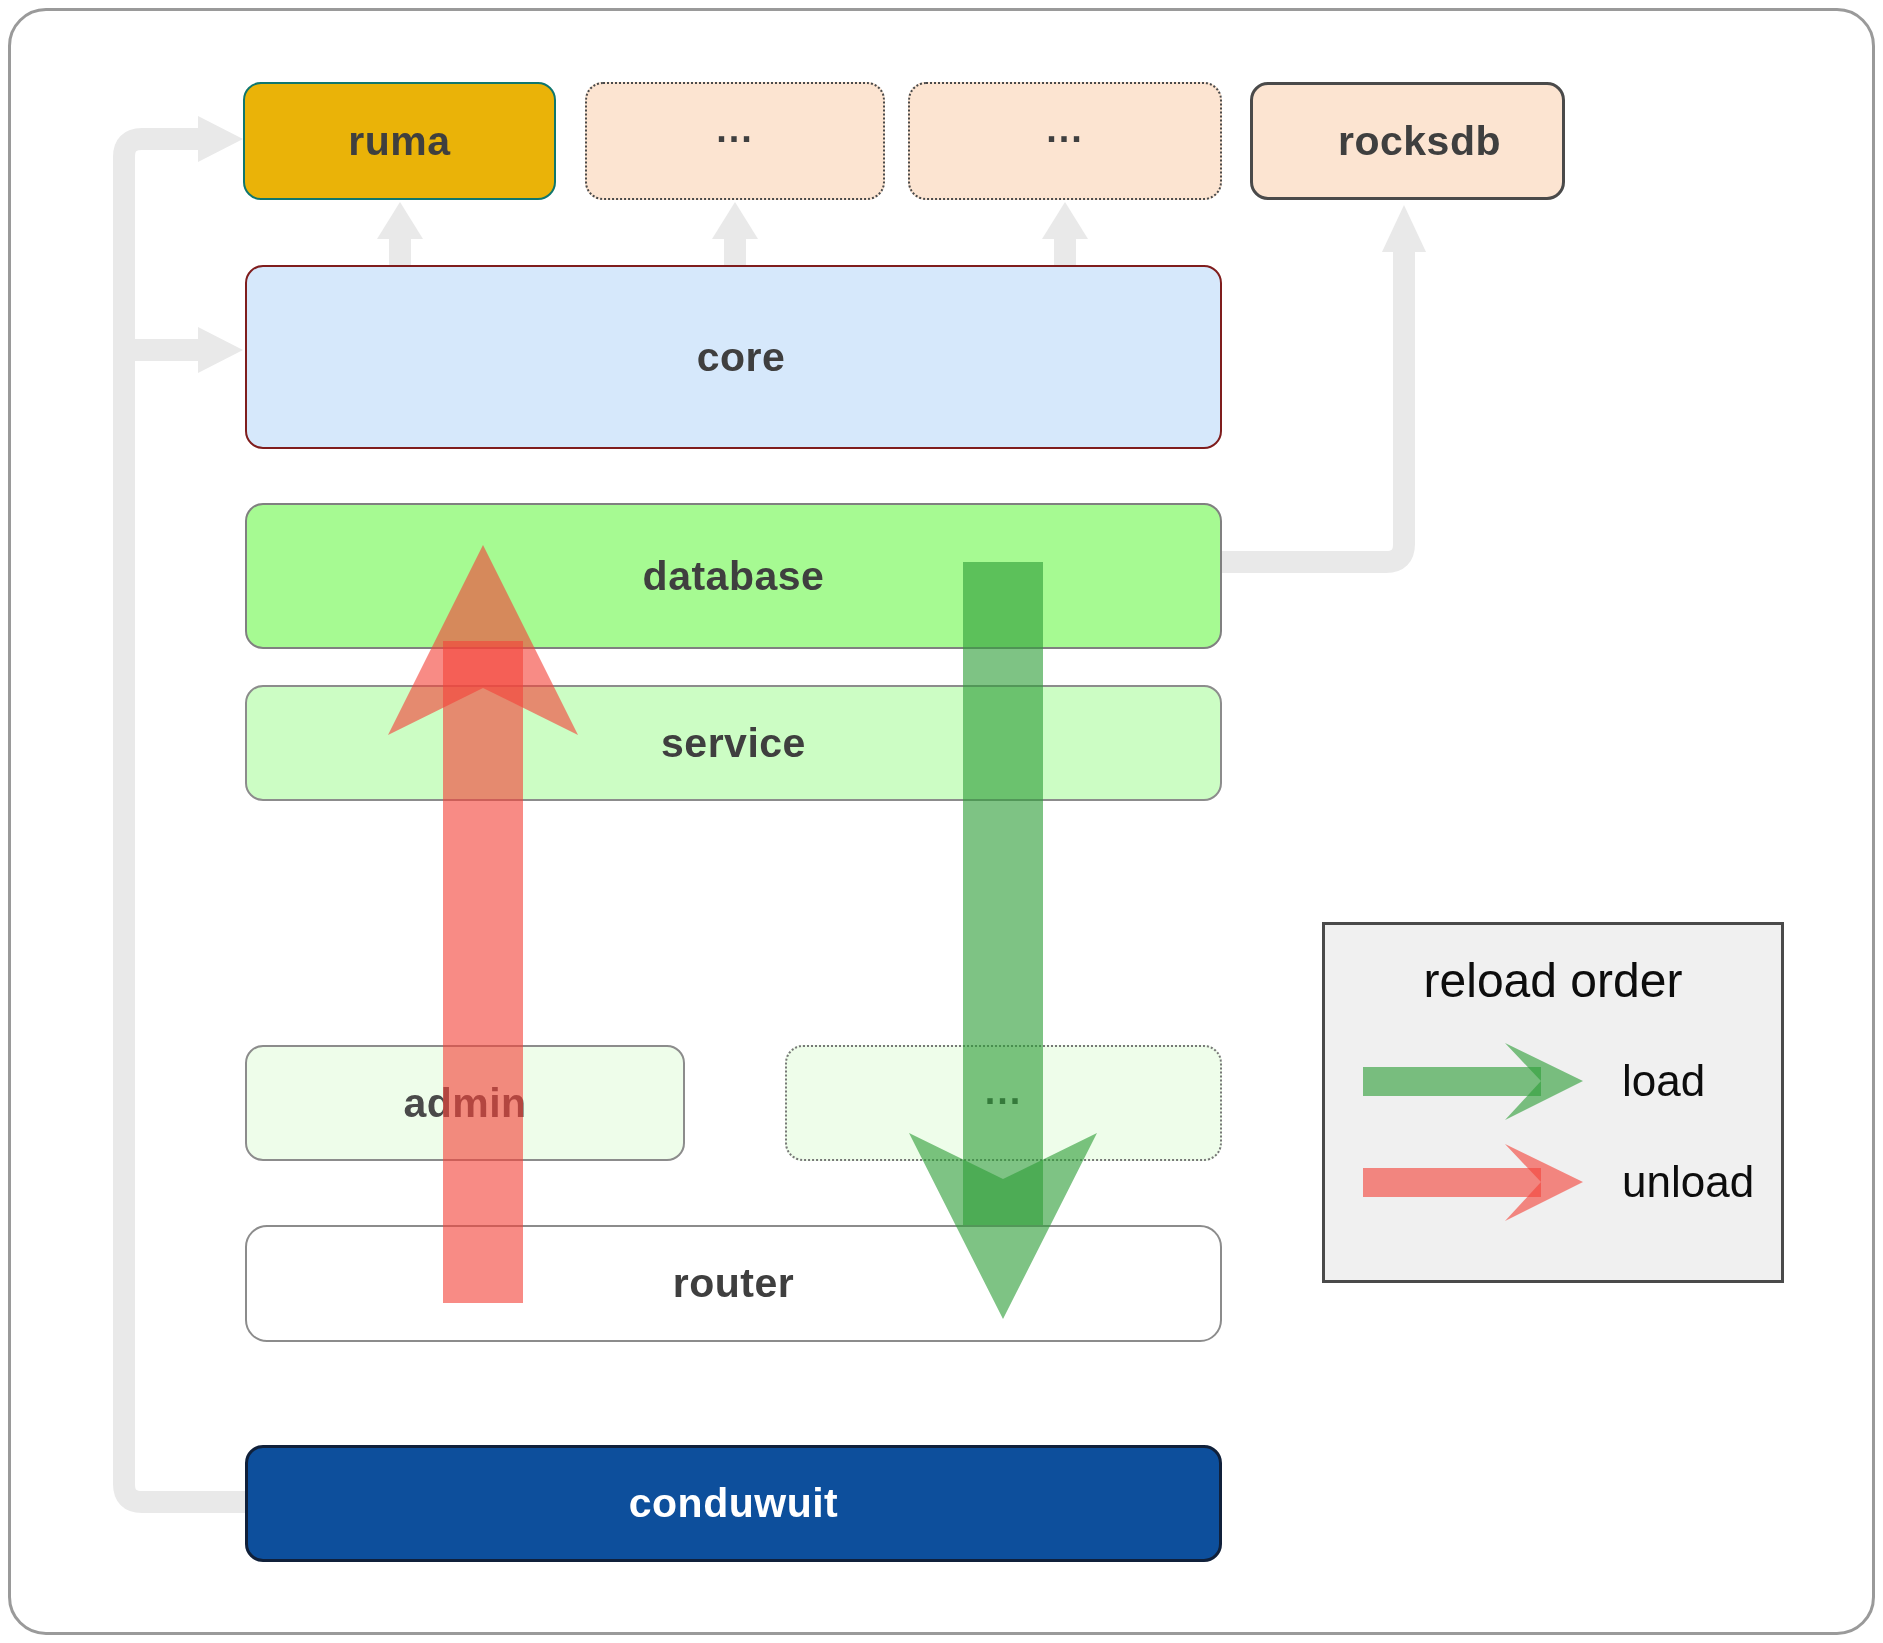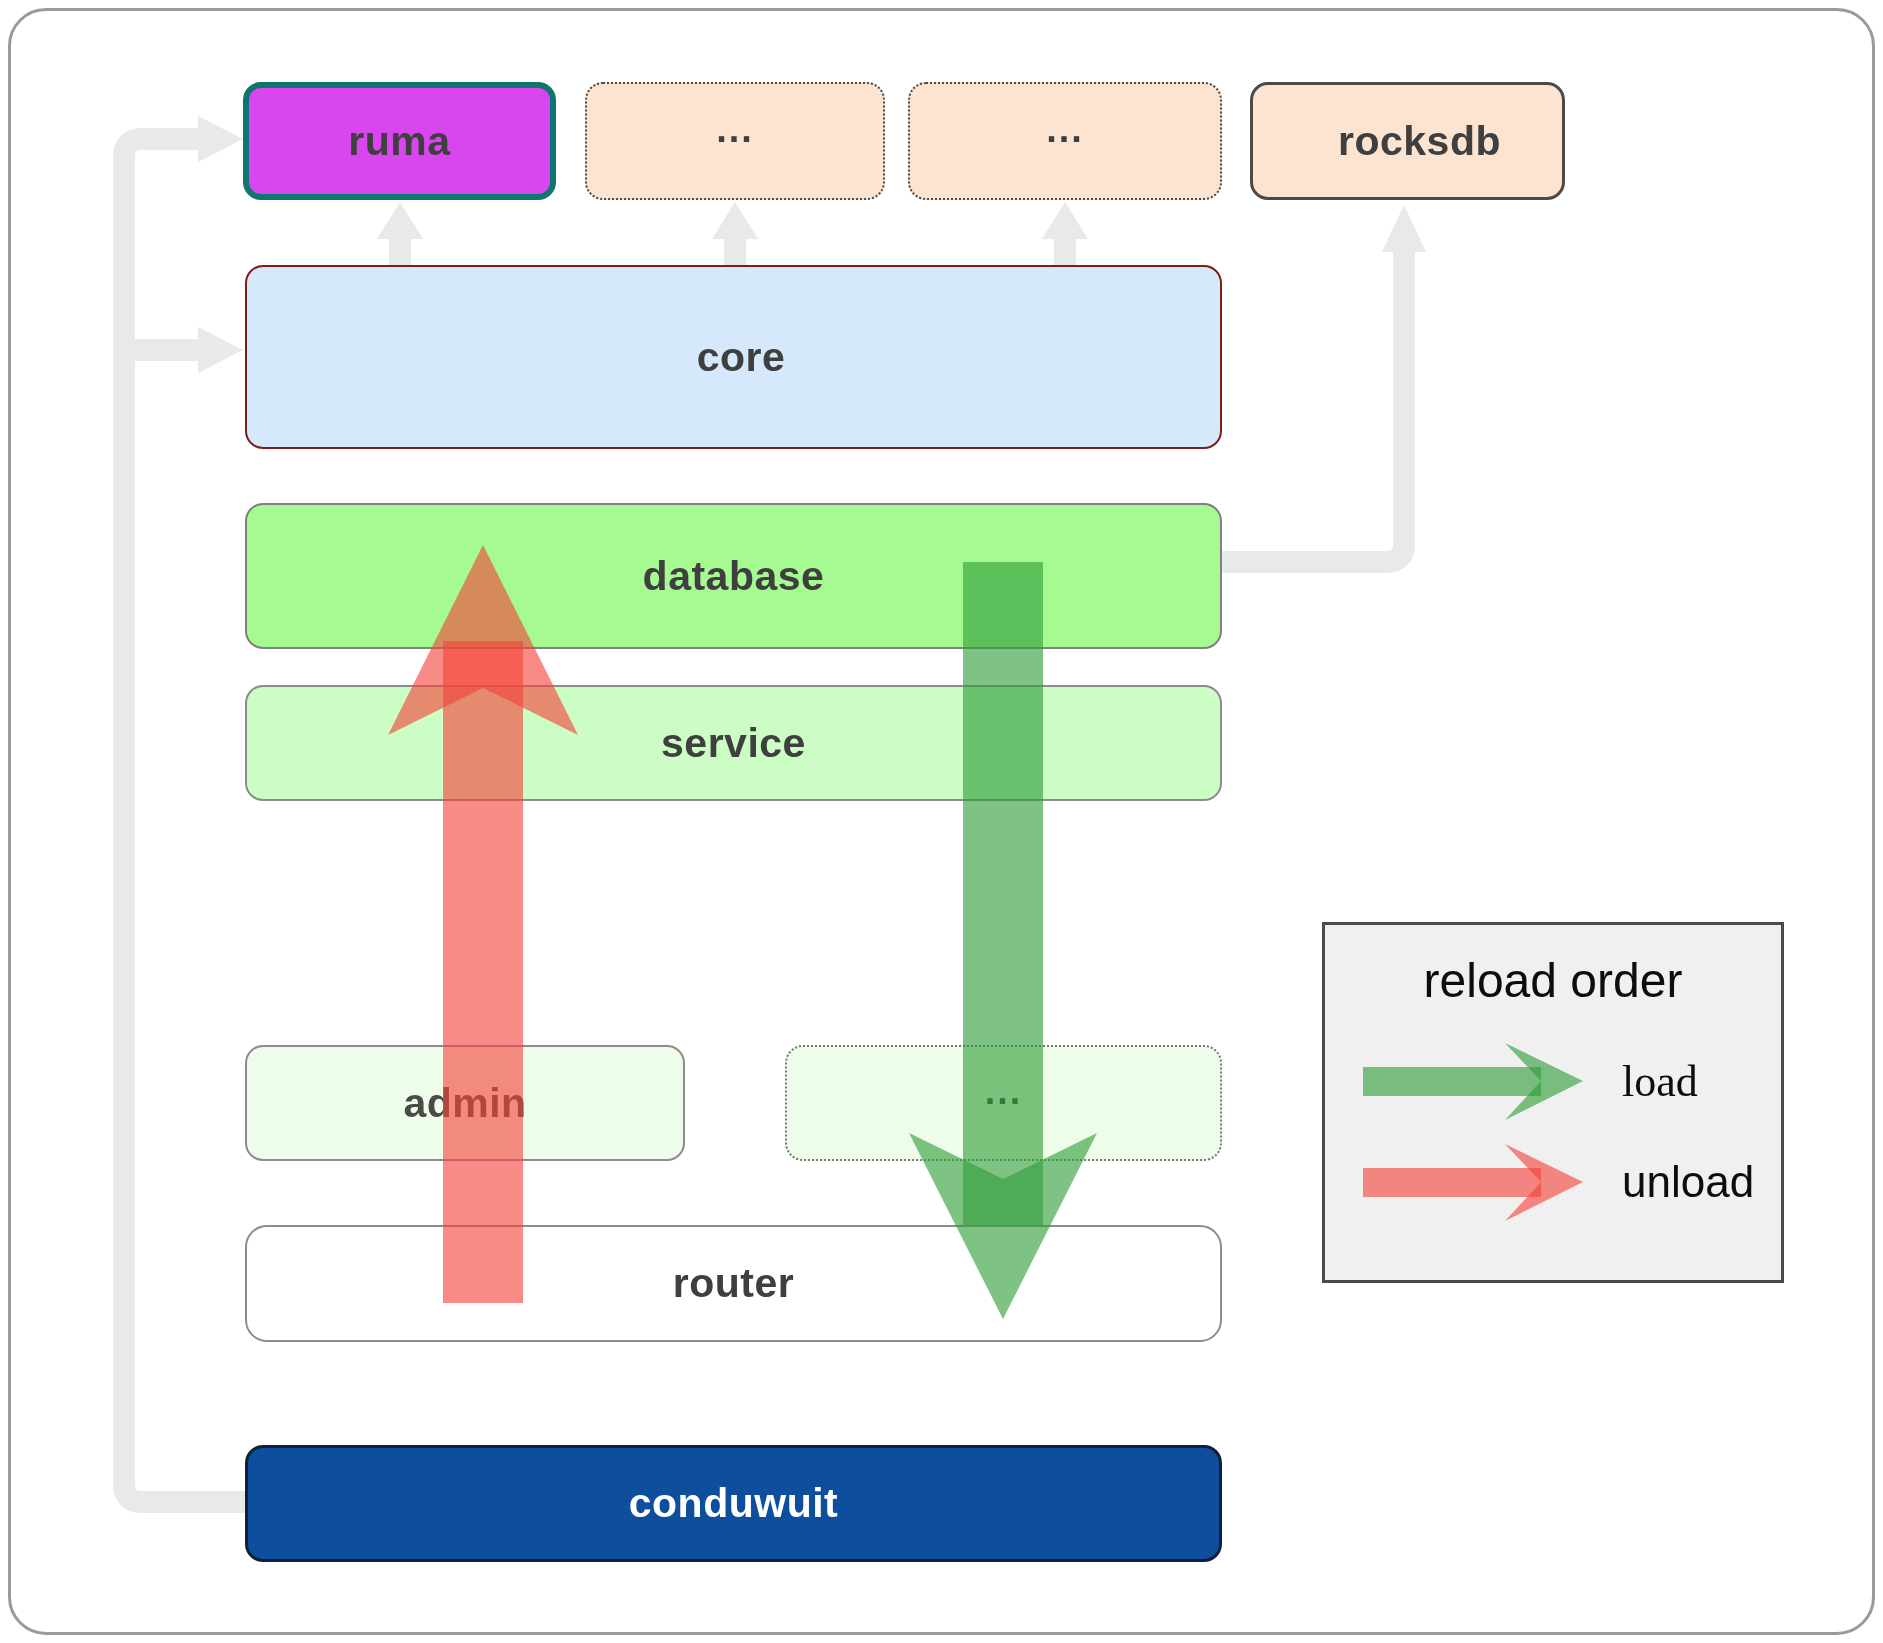--- a/index.html
+++ b/index.html
@@ -16,21 +16,21 @@
   }
   .layer{position:absolute;left:0;top:0;width:1883px;height:1643px;pointer-events:none;}
   .gray-layer{z-index:1;}
   .flow-layer{z-index:4;}
   .box{
     position:absolute;z-index:2;
     display:flex;align-items:center;justify-content:center;
     box-sizing:border-box;border-radius:18px;
     font-size:41px;font-weight:600;color:#3f3f3f;letter-spacing:0.5px;
   }
-  .b-ruma     {left:243px; top:82px;  width:313px;height:118px;background:#d946ef;border:6px solid #0f766e;}
+  .b-ruma     {left:243px; top:82px;  width:313px;height:118px;background:#eab308;border:2px solid #0f766e;}
   .b-dots1    {left:585px; top:82px;  width:300px;height:118px;background:#fce4d1;border:2px dotted #4a4a4a;}
   .b-dots2    {left:908px; top:82px;  width:314px;height:118px;background:#fce4d1;border:2px dotted #4a4a4a;}
   .b-rocksdb  {left:1250px;top:82px;  width:315px;height:118px;background:#fce4d1;border:3px solid #4a4a4a;padding-left:24px;}
   .b-core     {left:245px; top:265px; width:977px;height:184px;background:#d6e8fb;border:2px solid #7f1d1d;padding-left:15px;}
   .b-database {left:245px; top:503px; width:977px;height:146px;background:#a6fa92;border:2px solid #808080;}
   .b-service  {left:245px; top:685px; width:977px;height:116px;background:#ccfdc4;border:2px solid #8c8c8c;}
   .b-api      {left:245px; top:865px; width:977px;height:116px;background:#defcd8;border:2px solid #8c8c8c;}
   .b-admin    {left:245px; top:1045px;width:440px;height:116px;background:#eefdea;border:2px solid #8c8c8c;color:#4a4a4a;}
   .b-dots3    {left:785px; top:1045px;width:437px;height:116px;background:#eefdea;border:2px dotted #777777;}
   .b-router   {left:245px; top:1225px;width:977px;height:117px;background:#ffffff;border:2px solid #8c8c8c;border-radius:22px;}
@@ -46,21 +46,21 @@
     text-align:center;font-size:48px;font-weight:500;color:#0d0d0d;
   }
   .legend-arrow{position:absolute;left:38px;width:230px;height:100px;}
   .legend-arrow.green{top:106px;}
   .legend-arrow.red{top:207px;}
   .legend-label{
     position:absolute;left:297px;height:100px;
     display:flex;align-items:center;
     font-size:44px;color:#0d0d0d;
   }
-  .legend-label.load{top:106px;font-family:Liberation Serif, serif;}
+  .legend-label.load{top:106px;}
   .legend-label.unload{top:207px;}
 </style>
 </head>
 <body>
 
 <div class="canvas">
 
   <div class="frame"></div>
 
   <svg class="layer gray-layer" viewBox="0 0 1883 1643">

